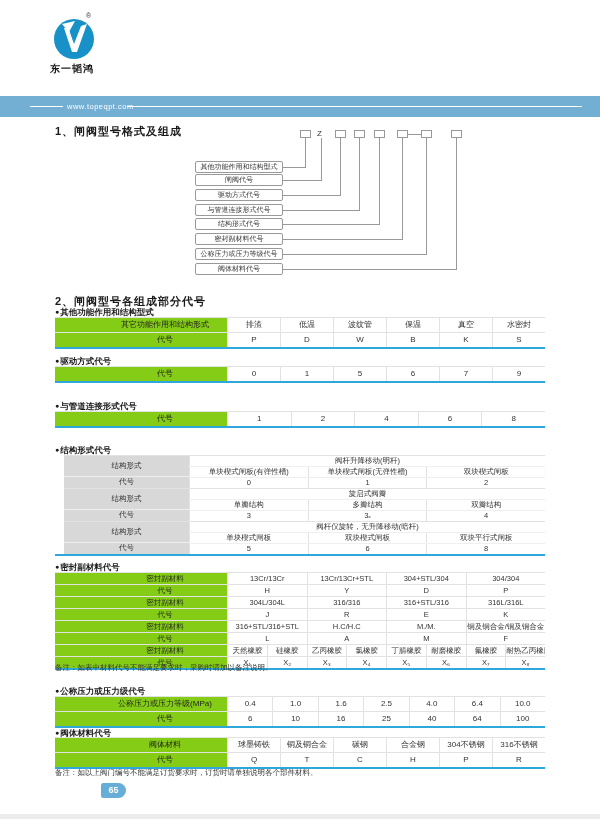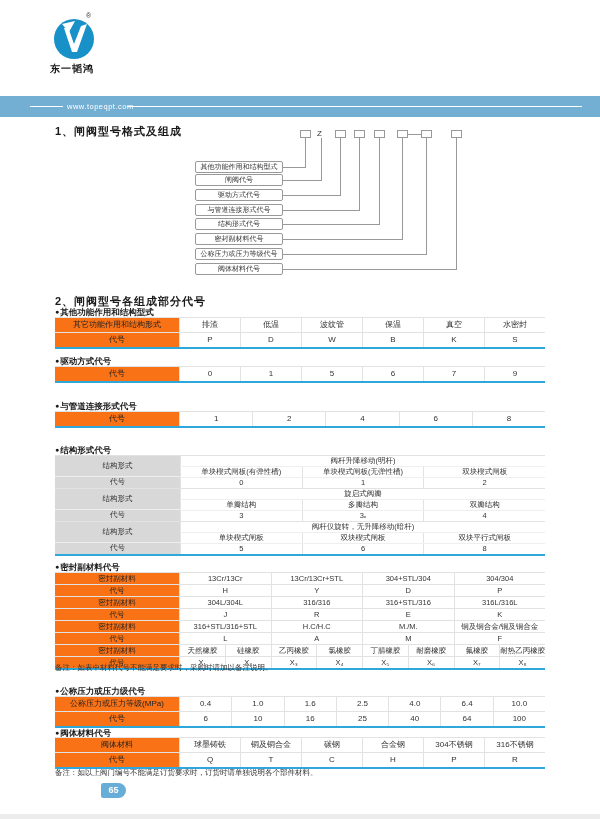--- a/index.html
+++ b/index.html
@@ -26,25 +26,25 @@
   .zcode{position:absolute;top:129px;font-size:8px;color:#333;}
   .fdash{position:absolute;top:134px;height:1px;background:#999;}
   .dlabel{position:absolute;left:195px;width:88px;height:12px;border:1px solid #999;border-radius:2px;
           background:#fff;font-size:7px;color:#333;display:flex;align-items:center;justify-content:center;
           box-sizing:border-box;white-space:nowrap;}
   .conn{position:absolute;border-right:1px solid #999;border-bottom:1px solid #999;}
   
   .tbl{position:absolute;left:55px;width:490px;border-bottom:2px solid #2ea7db;font-size:8px;box-sizing:border-box;}
   .trow{display:flex;height:14px;line-height:14px;border-top:1px solid #e2e2e2;}
   .trow.h11{height:11px;line-height:11px;}
-  .th{width:124px;flex:none;background:#f97316;text-align:center;color:#222;}
+  .th{width:124px;flex:none;background:#84cc16;text-align:center;color:#222;padding-left:48px;}
   .td{flex:1;text-align:center;border-left:1px solid #e2e2e2;overflow:hidden;white-space:nowrap;}
   
   .t4{font-size:7.5px;}
-  .t4g{display:flex;border-top:1px solid #e2e2e2;}
+  .t4g{display:flex;border-top:1px solid #e2e2e2;margin-left:9px;}
   .t4l{width:125px;flex:none;background:#d8d8d8;text-align:center;}
   .t4l-a{height:20px;line-height:20px;}
   .t4l-b{height:10px;line-height:10px;border-top:1px solid #eee;}
   .t4r{flex:1;}
   .t4title{height:10px;line-height:10px;text-align:center;border-left:1px solid #e2e2e2;}
   .t4row{display:flex;height:10px;line-height:10px;border-top:1px solid #efefef;}
   .t5{font-size:7.5px;}
   .note{position:absolute;left:55px;font-size:7.5px;color:#333;}
   .badge{position:absolute;left:57px;top:783px;width:25px;height:15px;background:#66add8;color:#fff;
          font-size:9px;font-weight:bold;text-align:center;line-height:15px;border-radius:3px 9px 9px 3px;margin-left:44px;}

